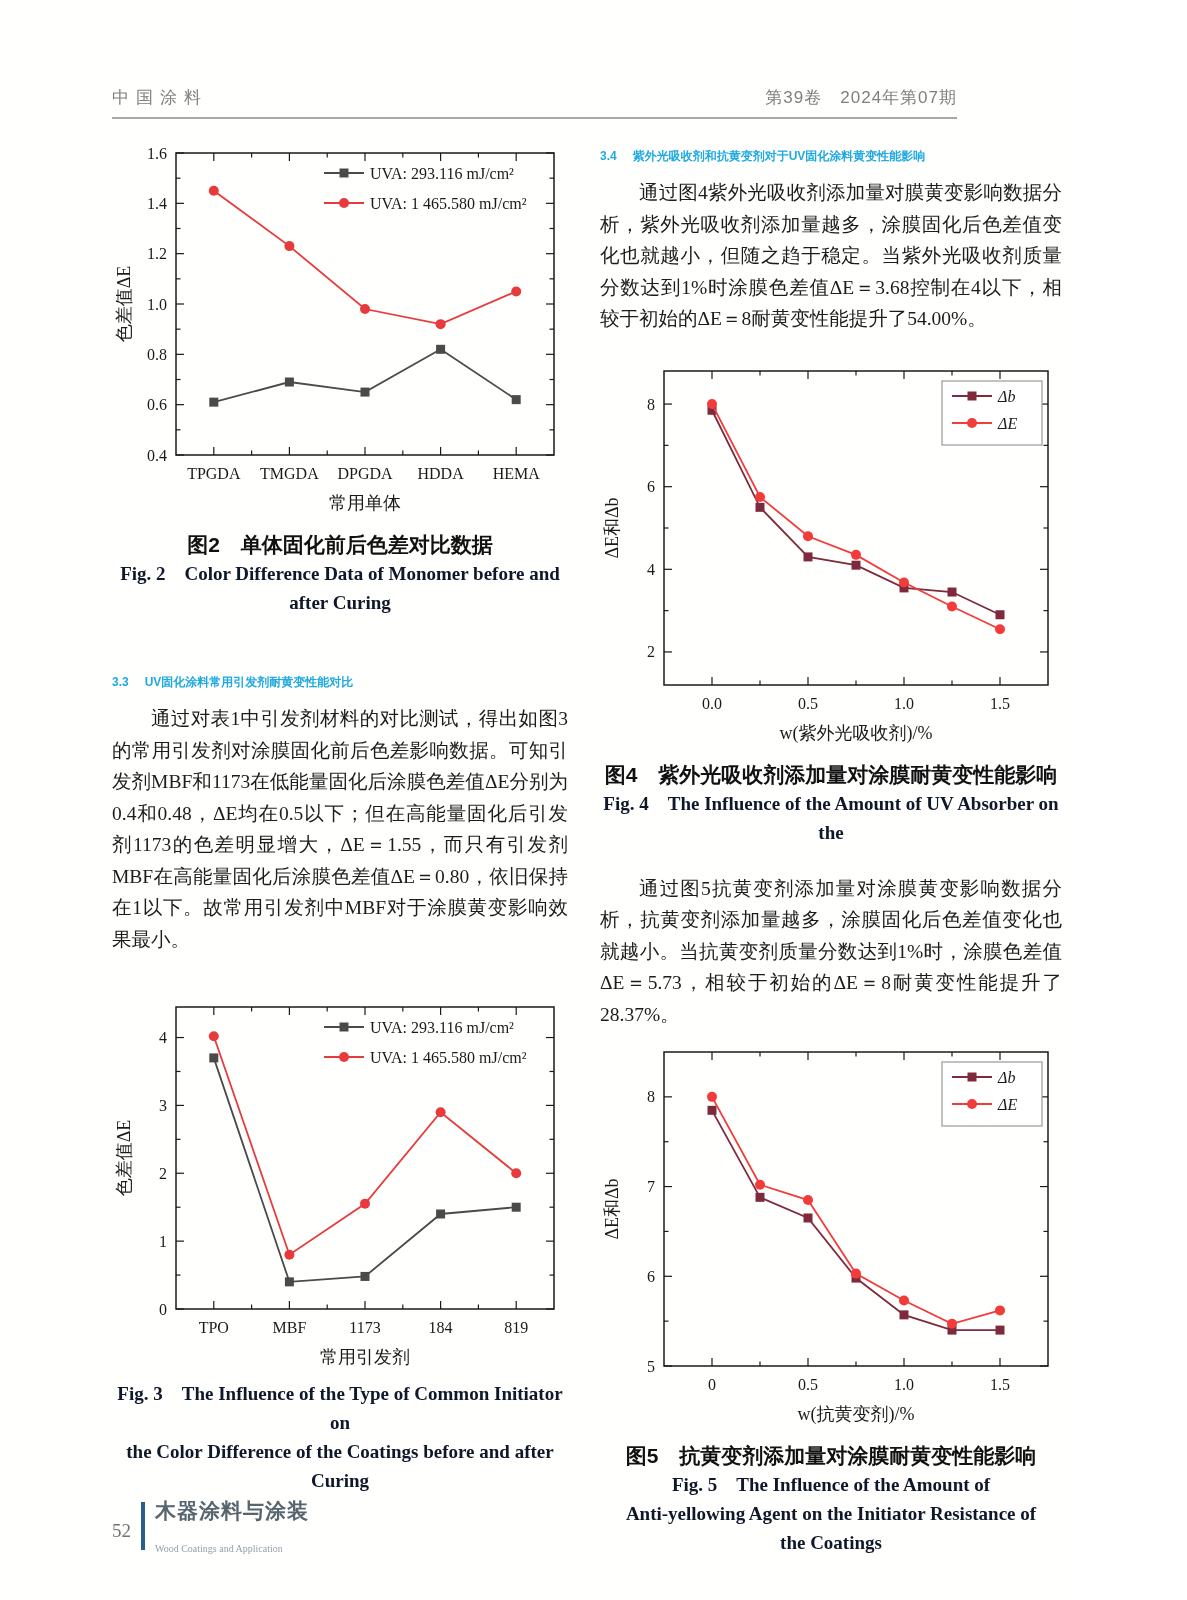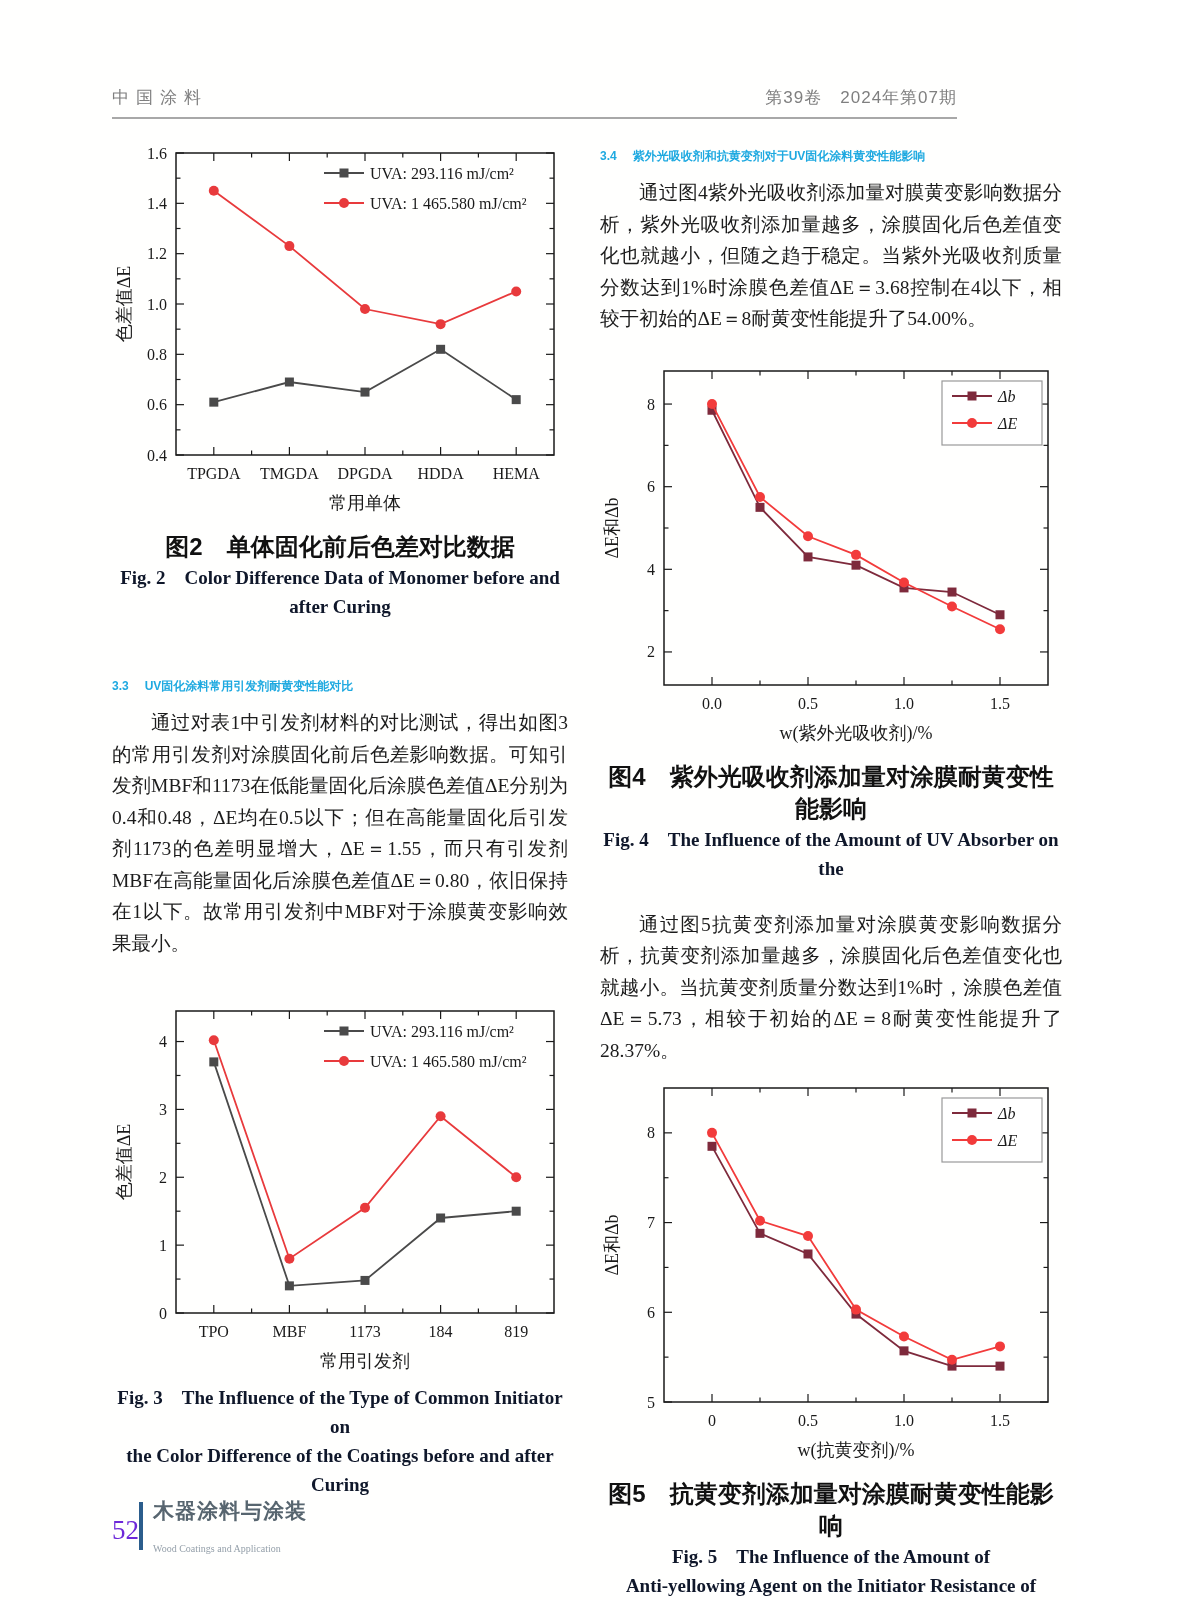--- a/index.html
+++ b/index.html
@@ -19,21 +19,21 @@
   }
   .pg-header .jn{letter-spacing:7px;}
   .pg-header .iss{letter-spacing:1px;}
   .hr-rule{height:0;border-bottom:2px solid #a8a8a8;margin-top:8px;}
   .columns{display:flex;gap:32px;margin-top:22px;}
   .col-l{width:456px;}
   .col-r{width:467px;}
   figure{margin:0;text-align:center;}
   .cap-cn{
     font-family:"Liberation Sans","DejaVu Sans",sans-serif;
-    font-weight:bold;font-size:24px;color:#111;margin-top:6px;
+    font-weight:bold;font-size:21px;color:#111;margin-top:6px;
   }
   .cap-en{
     font-family:"Liberation Serif","DejaVu Serif",serif;
     font-weight:bold;font-size:19px;color:#0f172a;line-height:29px;
   }
   .sec-head{
     display:flex;gap:16px;align-items:flex-start;
     font-family:"Liberation Sans","DejaVu Sans",sans-serif;
     font-weight:bold;font-size:12px;color:#1ea9e0;
     line-height:30px;margin:0;
@@ -44,21 +44,21 @@
     font-size:19.5px;line-height:31.5px;text-align:justify;
     text-indent:2em;margin:6px 0 0 0;color:#1c1c1c;
   }
   .fig-block{margin-top:0;}
   .pg-footer{
     position:absolute;left:112px;top:1497px;
     display:flex;align-items:center;
   }
   .pg-footer .pageno{
     font-family:"Liberation Serif","DejaVu Serif",serif;
-    font-size:27px;color:#6d28d9;margin-top:10px;
+    font-size:19px;color:#737373;margin-right:10px;margin-top:10px;
   }
   .pg-footer .vbar{width:4px;height:48px;background:#2b5d8c;margin-right:10px;}
   .pg-footer .cn{
     font-family:"Liberation Sans","DejaVu Sans",sans-serif;
     font-weight:bold;font-size:21px;color:#57656f;letter-spacing:1px;text-align:center;
   }
   .pg-footer .en{
     font-family:"Liberation Serif","DejaVu Serif",serif;
     font-size:10px;color:#95a0aa;margin-top:18px;
   }

